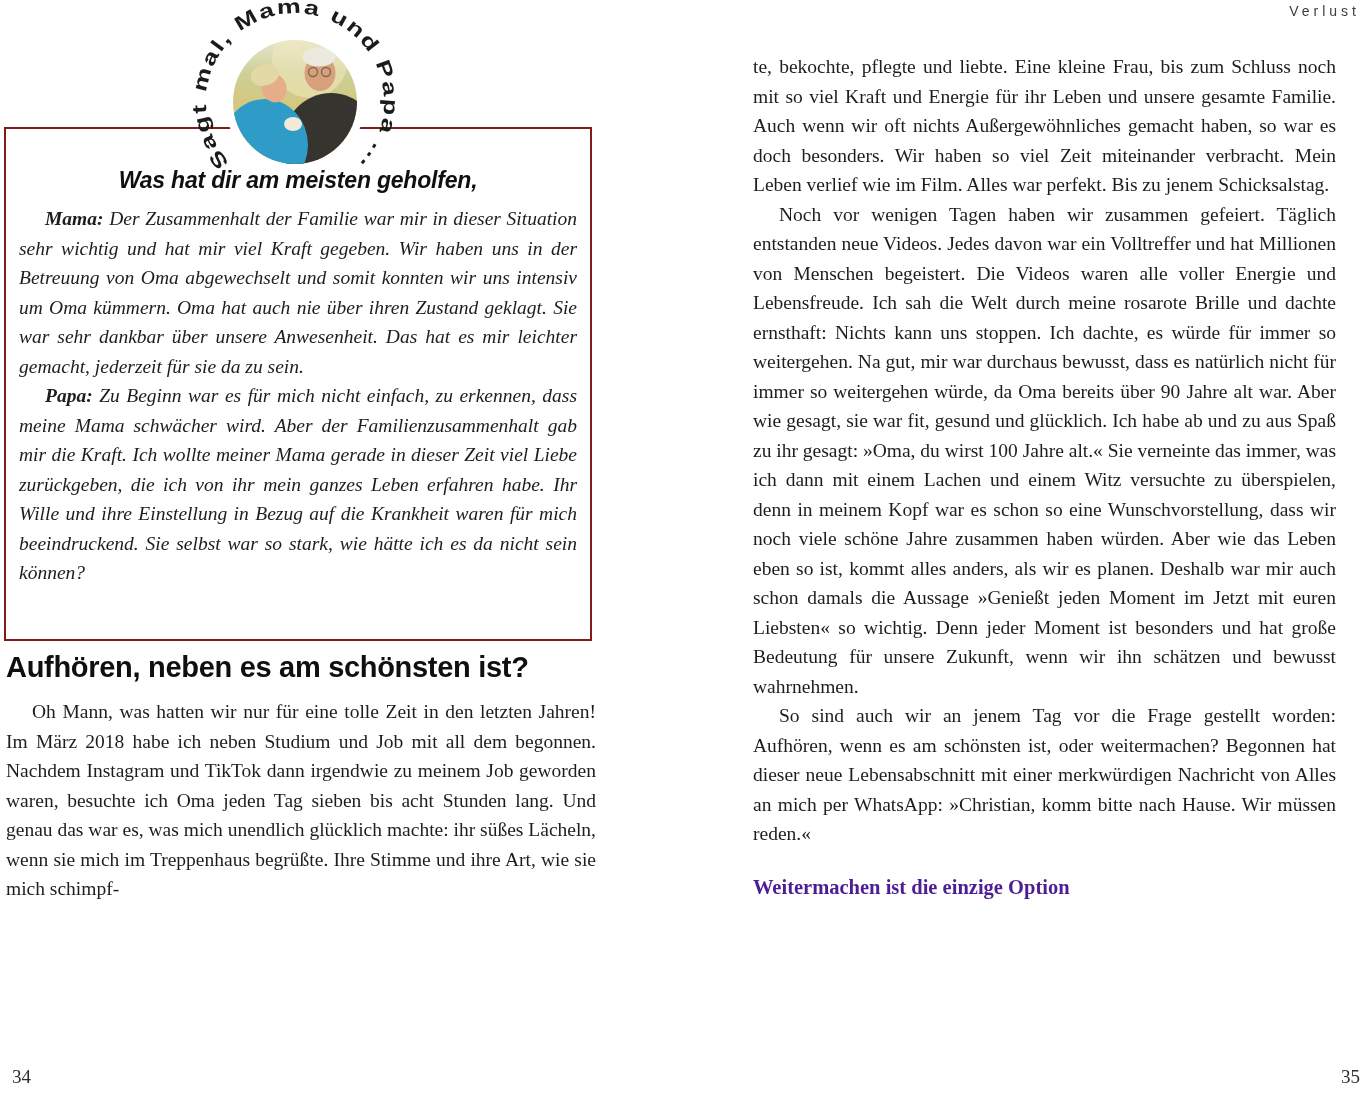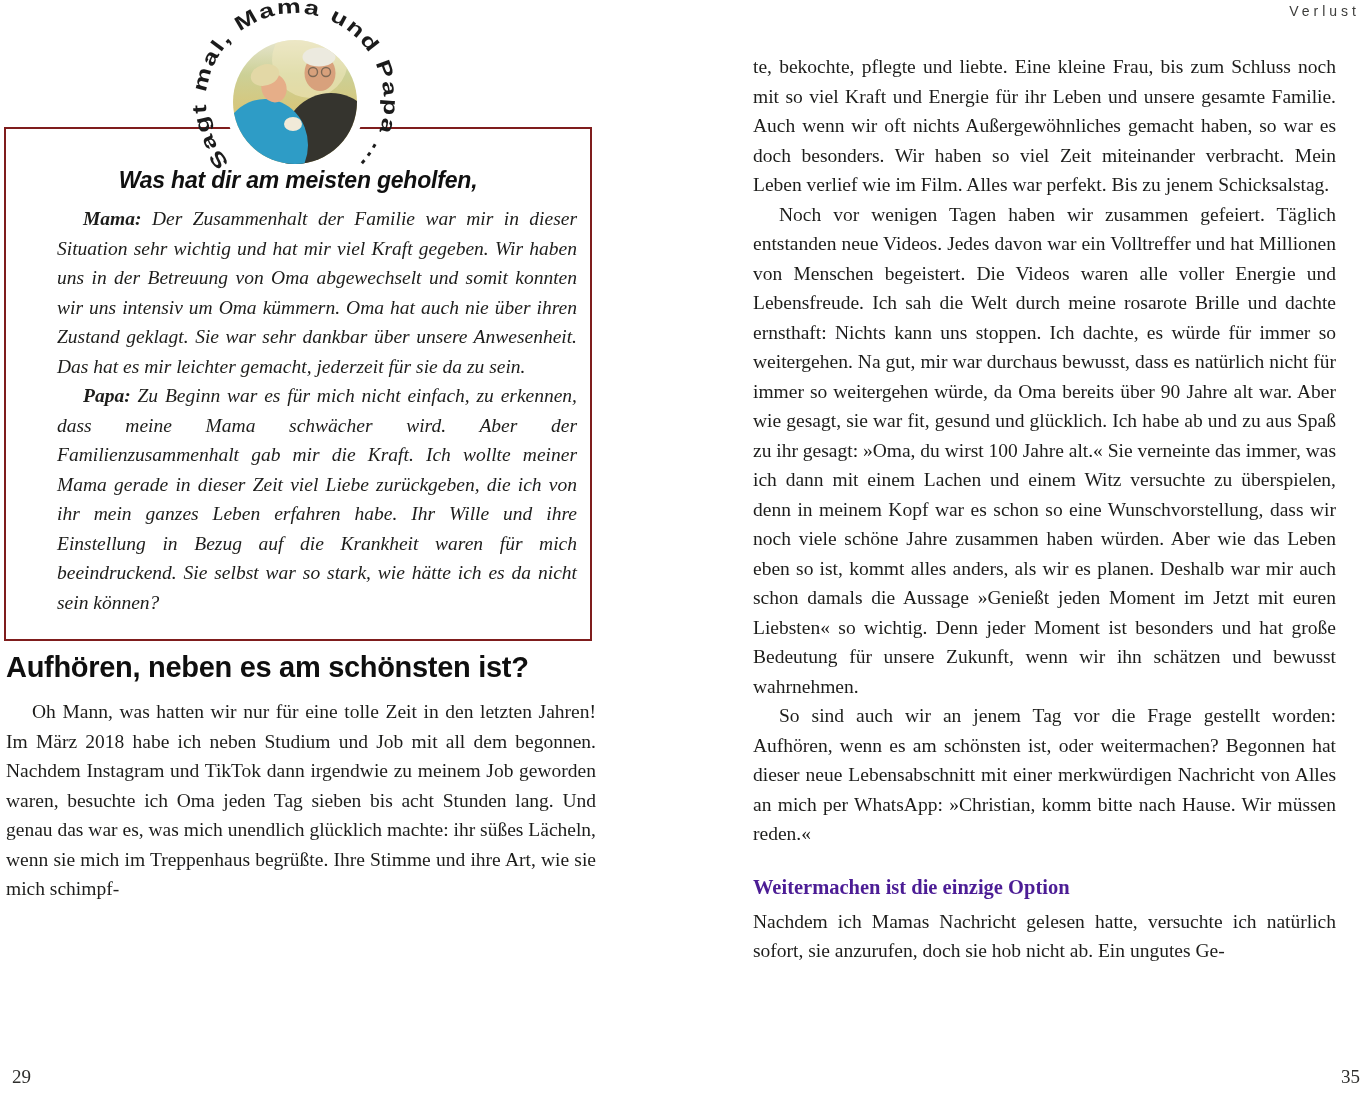--- a/index.html
+++ b/index.html
@@ -45,21 +45,21 @@
     color:#101010;
   }
   .q-line { display:block; }
 
   .para {
     margin:0;
     font-size:19.5px;
     line-height:29.5px;
     text-align:justify;
   }
-  .answer { text-indent:26px;margin-left:38px; }
+  .answer { text-indent:26px; }
   .speaker { font-weight:700; }
 
   .left-body { position:absolute; left:0; top:650px; width:590px; }
   .section-heading {
     margin:0 0 13px 0;
     font-family:"Liberation Sans", sans-serif;
     font-weight:700;
     font-size:29px; line-height:34px;
     letter-spacing:-0.3px;
     color:#0f0f0f;
@@ -142,20 +142,19 @@
       <p class="para indent">Oh Mann, was hatten wir nur für eine tolle Zeit in den letzten Jahren! Im März 2018 habe ich neben Studium und Job mit all dem begonnen. Nachdem Instagram und TikTok dann irgendwie zu meinem Job geworden waren, besuchte ich Oma jeden Tag sieben bis acht Stunden lang. Und genau das war es, was mich unendlich glücklich machte: ihr süßes Lächeln, wenn sie mich im Treppenhaus begrüßte. Ihre Stimme und ihre Art, wie sie mich schimpf-</p>
     </div>
   </div>
 
   <div class="page-right">
     <div class="right-body">
       <p class="para">te, bekochte, pflegte und liebte. Eine kleine Frau, bis zum Schluss noch mit so viel Kraft und Energie für ihr Leben und unsere gesamte Familie. Auch wenn wir oft nichts Außergewöhnliches gemacht haben, so war es doch besonders. Wir haben so viel Zeit miteinander verbracht. Mein Leben verlief wie im Film. Alles war perfekt. Bis zu jenem Schicksalstag.</p>
       <p class="para indent">Noch vor wenigen Tagen haben wir zusammen gefeiert. Täglich entstanden neue Videos. Jedes davon war ein Volltreffer und hat Millionen von Menschen begeistert. Die Videos waren alle voller Energie und Lebensfreude. Ich sah die Welt durch meine rosarote Brille und dachte ernsthaft: Nichts kann uns stoppen. Ich dachte, es würde für immer so weitergehen. Na gut, mir war durchaus bewusst, dass es natürlich nicht für immer so weitergehen würde, da Oma bereits über 90 Jahre alt war. Aber wie gesagt, sie war fit, gesund und glücklich. Ich habe ab und zu aus Spaß zu ihr gesagt: »Oma, du wirst 100 Jahre alt.« Sie verneinte das immer, was ich dann mit einem Lachen und einem Witz versuchte zu überspielen, denn in meinem Kopf war es schon so eine Wunschvorstellung, dass wir noch viele schöne Jahre zusammen haben würden. Aber wie das Leben eben so ist, kommt alles anders, als wir es planen. Deshalb war mir auch schon damals die Aussage »Genießt jeden Moment im Jetzt mit euren Liebsten« so wichtig. Denn jeder Moment ist besonders und hat große Bedeutung für unsere Zukunft, wenn wir ihn schätzen und bewusst wahrnehmen.</p>
       <p class="para indent">So sind auch wir an jenem Tag vor die Frage gestellt worden: Aufhören, wenn es am schönsten ist, oder weitermachen? Begonnen hat dieser neue Lebensabschnitt mit einer merkwürdigen Nachricht von Alles an mich per WhatsApp: »Christian, komm bitte nach Hause. Wir müssen reden.«</p>
       <h3 class="subheading">Weitermachen ist die einzige Option</h3>
-      <p class="para">Nachdem ich Mamas Nachricht gelesen hatte, versuchte ich natürlich sofort, sie anzurufen, doch sie hob nicht ab. Ein ungutes Ge-</p>
     </div>
   </div>
 
-  <div class="folio folio-left">29</div>
+  <div class="folio folio-left">34</div>
   <div class="folio folio-right">35</div>
 
 </div>
 
 </body></html>

